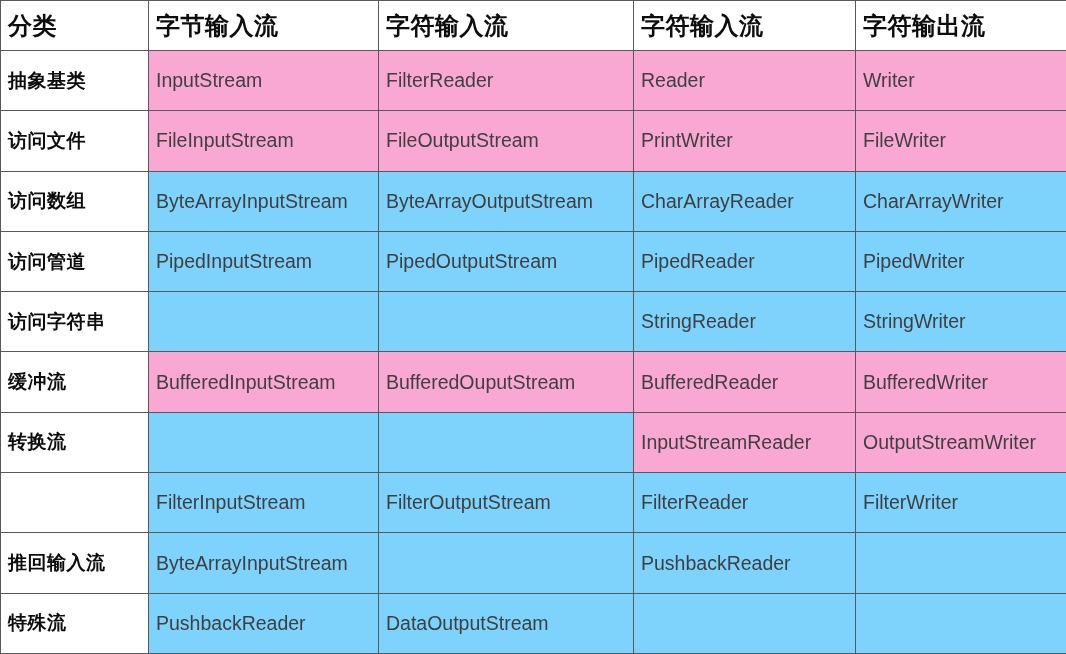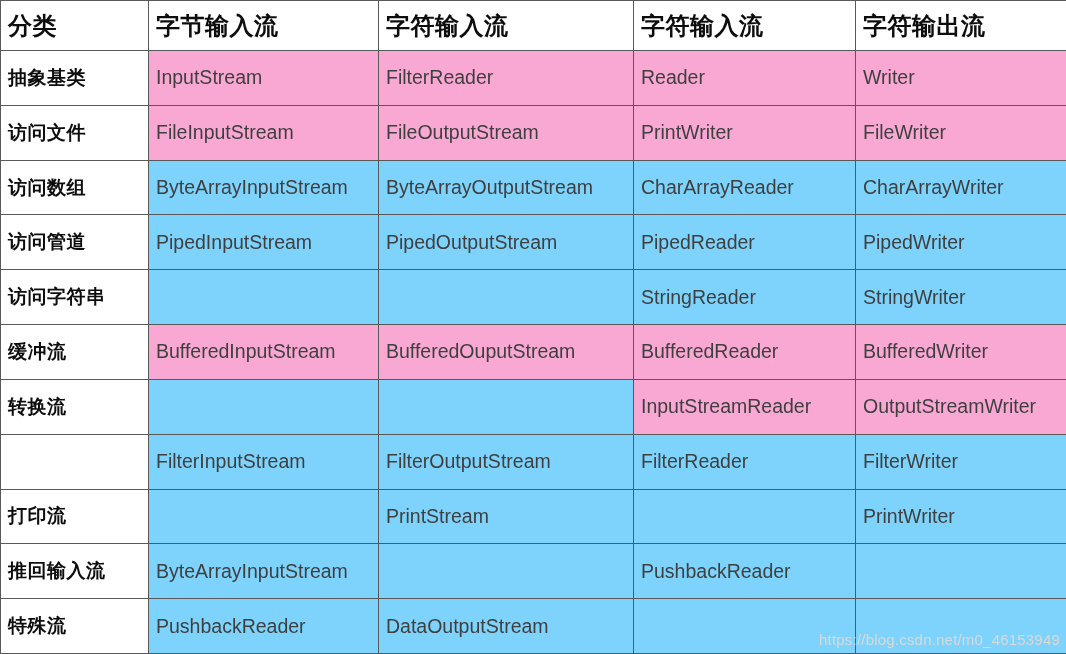--- a/index.html
+++ b/index.html
@@ -155,37 +155,29 @@
           <td class="val shaded">OutputStreamWriter</td>
         </tr>
         <tr>
           <td class="cat"></td>
           <td class="val">FilterInputStream</td>
           <td class="val">FilterOutputStream</td>
           <td class="val">FilterReader</td>
           <td class="val">FilterWriter</td>
         </tr>
         <tr>
-          <td class="cat">打印流</td>
-          <td class="val"></td>
-          <td class="val">PrintStream</td>
-          <td class="val"></td>
-          <td class="val">PrintWriter</td>
-        </tr>
-        <tr>
           <td class="cat">推回输入流</td>
           <td class="val">ByteArrayInputStream</td>
           <td class="val"></td>
           <td class="val">PushbackReader</td>
           <td class="val"></td>
         </tr>
         <tr>
           <td class="cat">特殊流</td>
           <td class="val">PushbackReader</td>
           <td class="val">DataOutputStream</td>
           <td class="val"></td>
           <td class="val"></td>
         </tr>
       </tbody>
   </table>
 
-  <div class="watermark">https://blog.csdn.net/m0_46153949</div>
 </div>
 
 </body></html>

